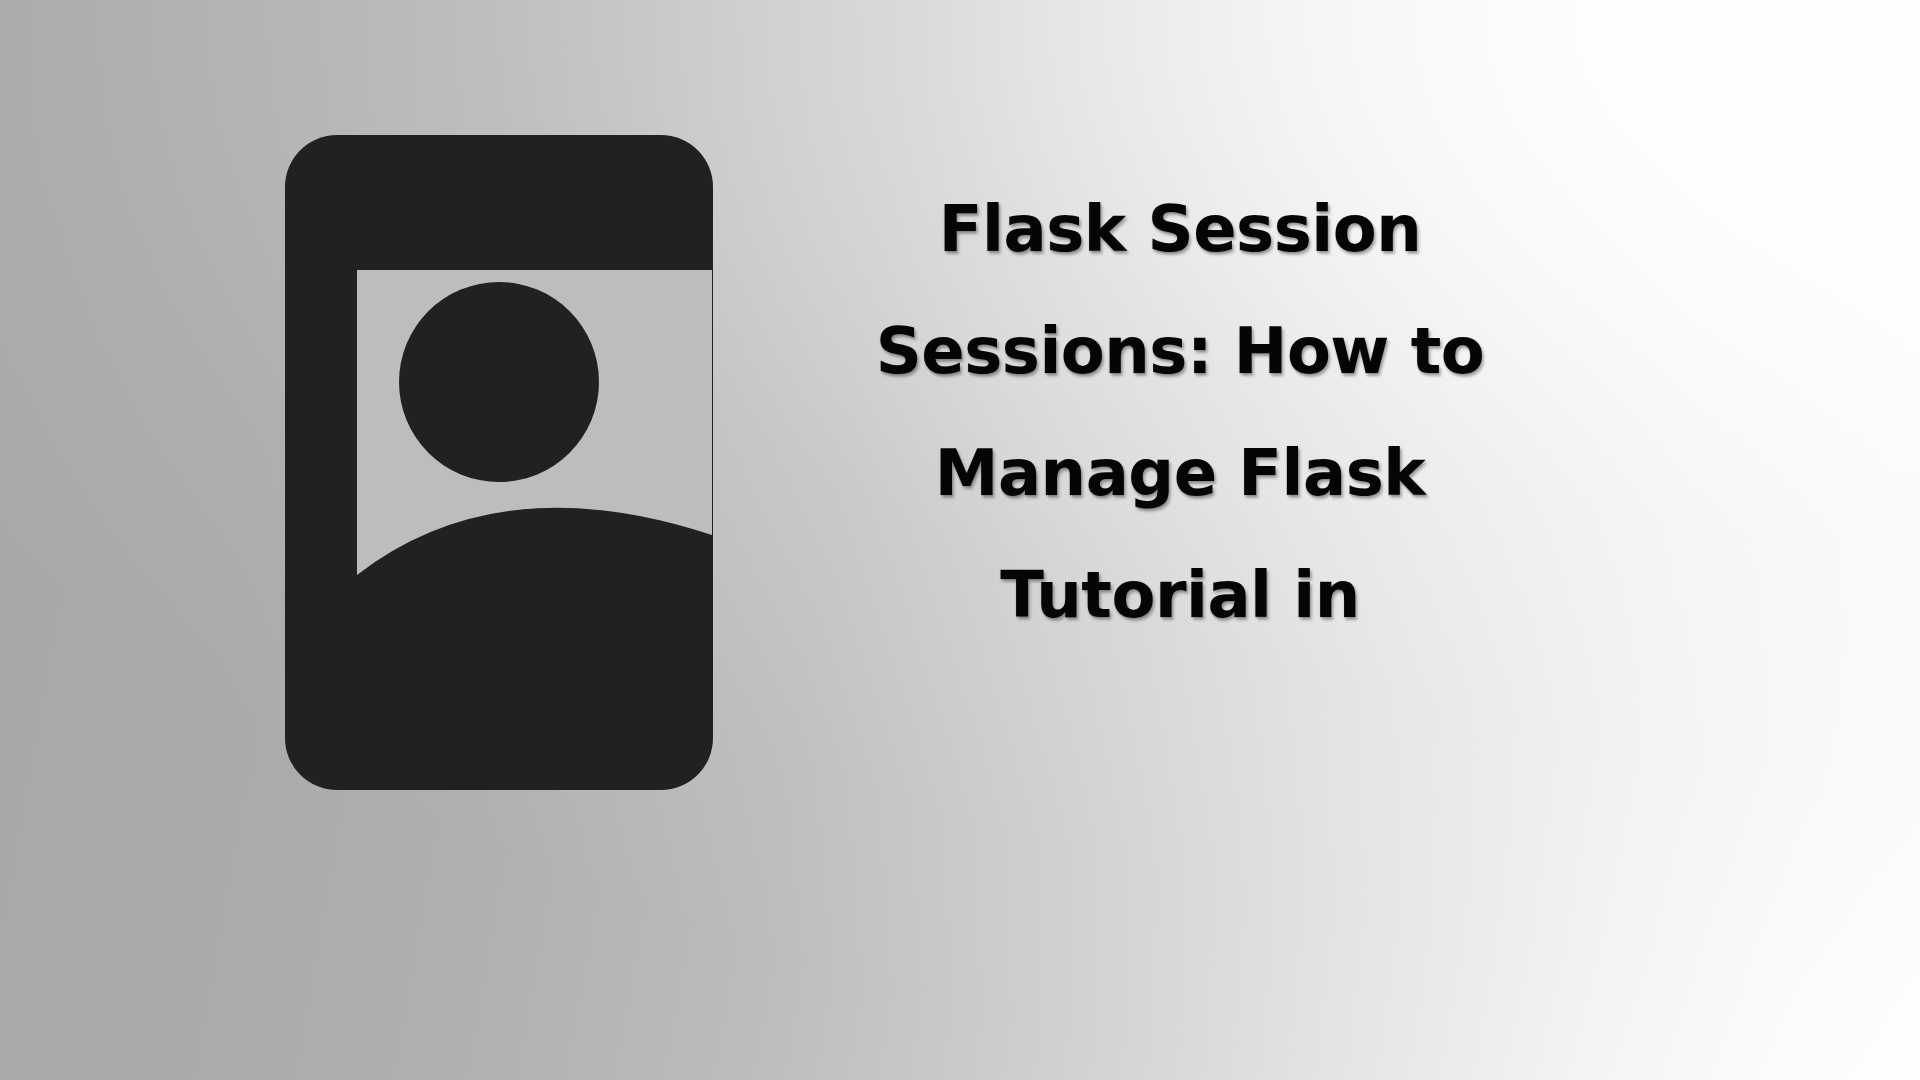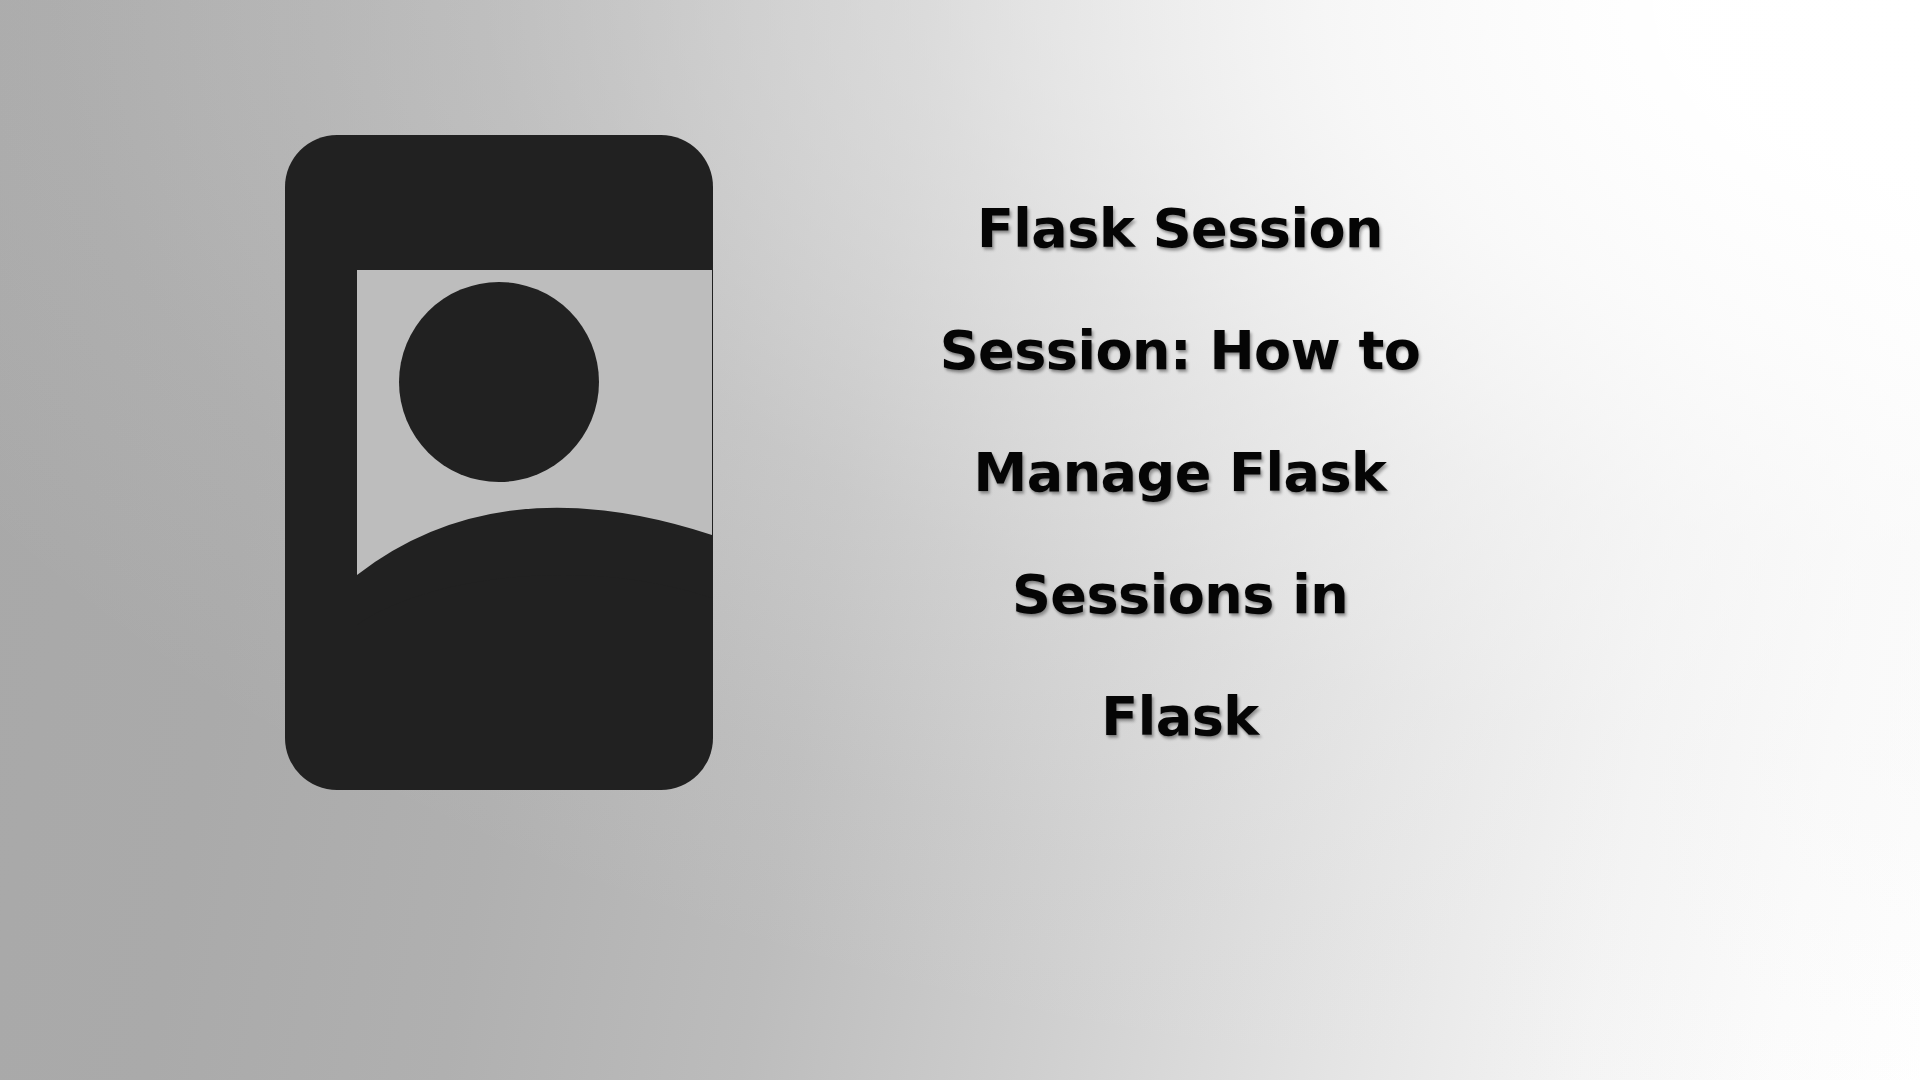--- a/index.html
+++ b/index.html
@@ -54,21 +54,21 @@
   
   .title-block {
     position: absolute;
     left: 800px;
     top: 168px;
     width: 760px;
     text-align: center;
   }
   .title-line {
     display: block;
-    font-size: 54px;
+    font-size: 64px;
     line-height: 122px;
     font-weight: 700;
     letter-spacing: -0.5px;
     color: #050505;
     white-space: nowrap;
     text-shadow:
       2px 3px 3px rgba(0,0,0,0.30),
       0 1px 2px rgba(0,0,0,0.18);
   }
 </style>
@@ -87,19 +87,18 @@
       <circle cx="214" cy="247" r="100" fill="#212121"></circle>
 
       <path d="M72 517 L72 440 Q214 330 427 400 L427 517 Z" fill="#212121" transform="translate(0,0)"></path>
 
       <path d="M72 517 L72 490 C140 442 300 420 427 463 L427 517 Z" fill="#212121"></path>
     </svg>
   </div>
 
   <div class="title-block">
     <span class="title-line">Flask Session</span>
-    <span class="title-line">Session: How to</span>
+    <span class="title-line">Sessions: How to</span>
     <span class="title-line">Manage Flask</span>
-    <span class="title-line">Sessions in</span>
-    <span class="title-line">Flask</span>
+    <span class="title-line">Tutorial in</span>
   </div>
 
 </div>
 
 </body></html>

